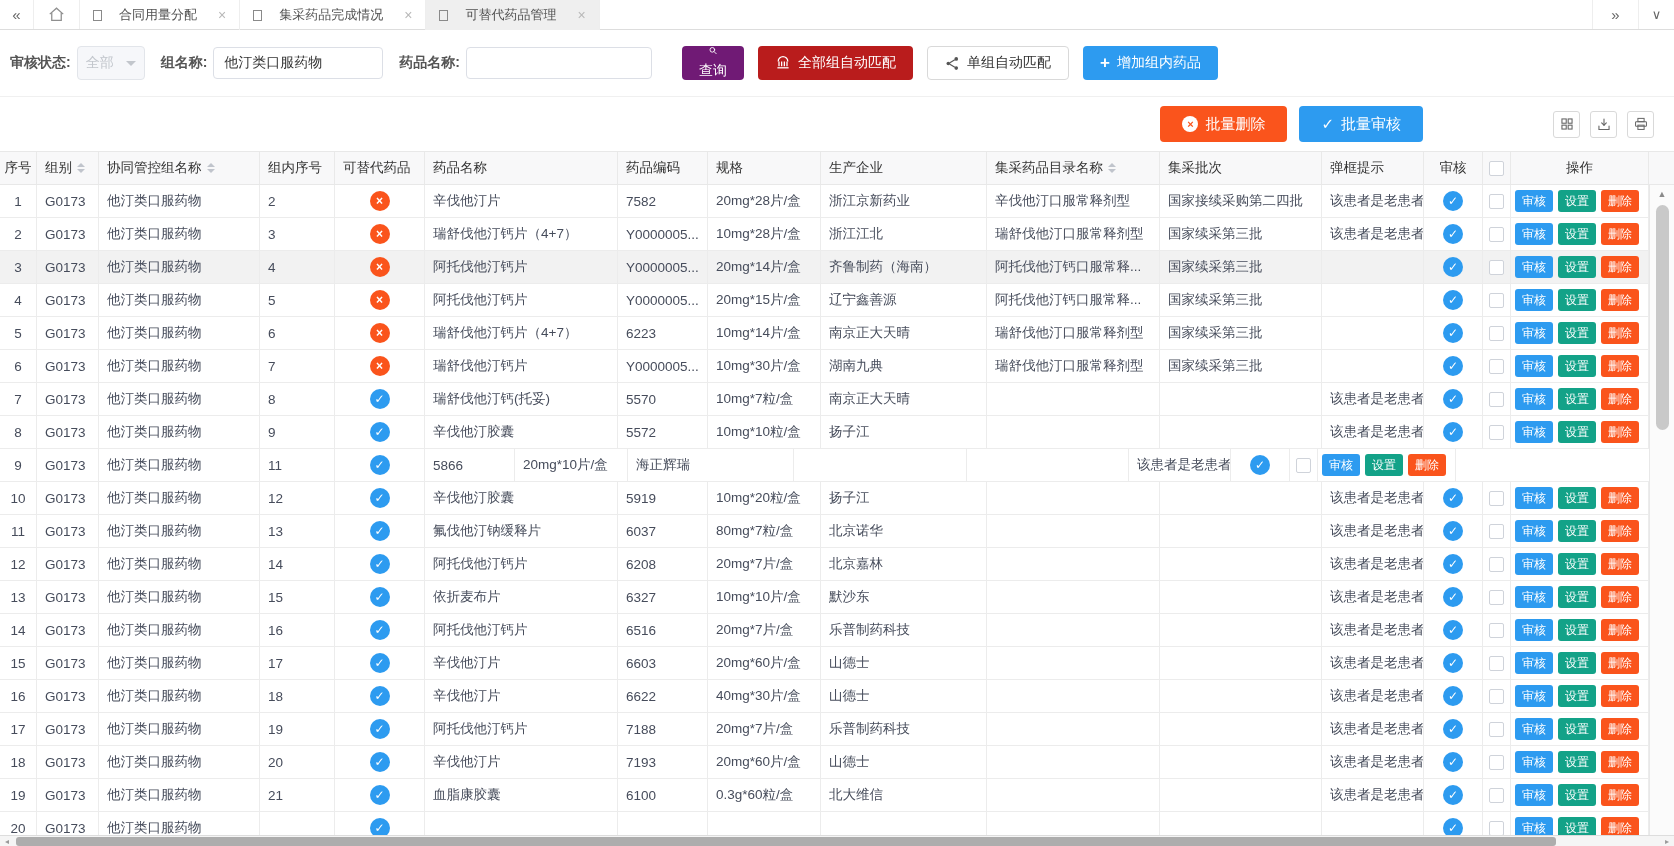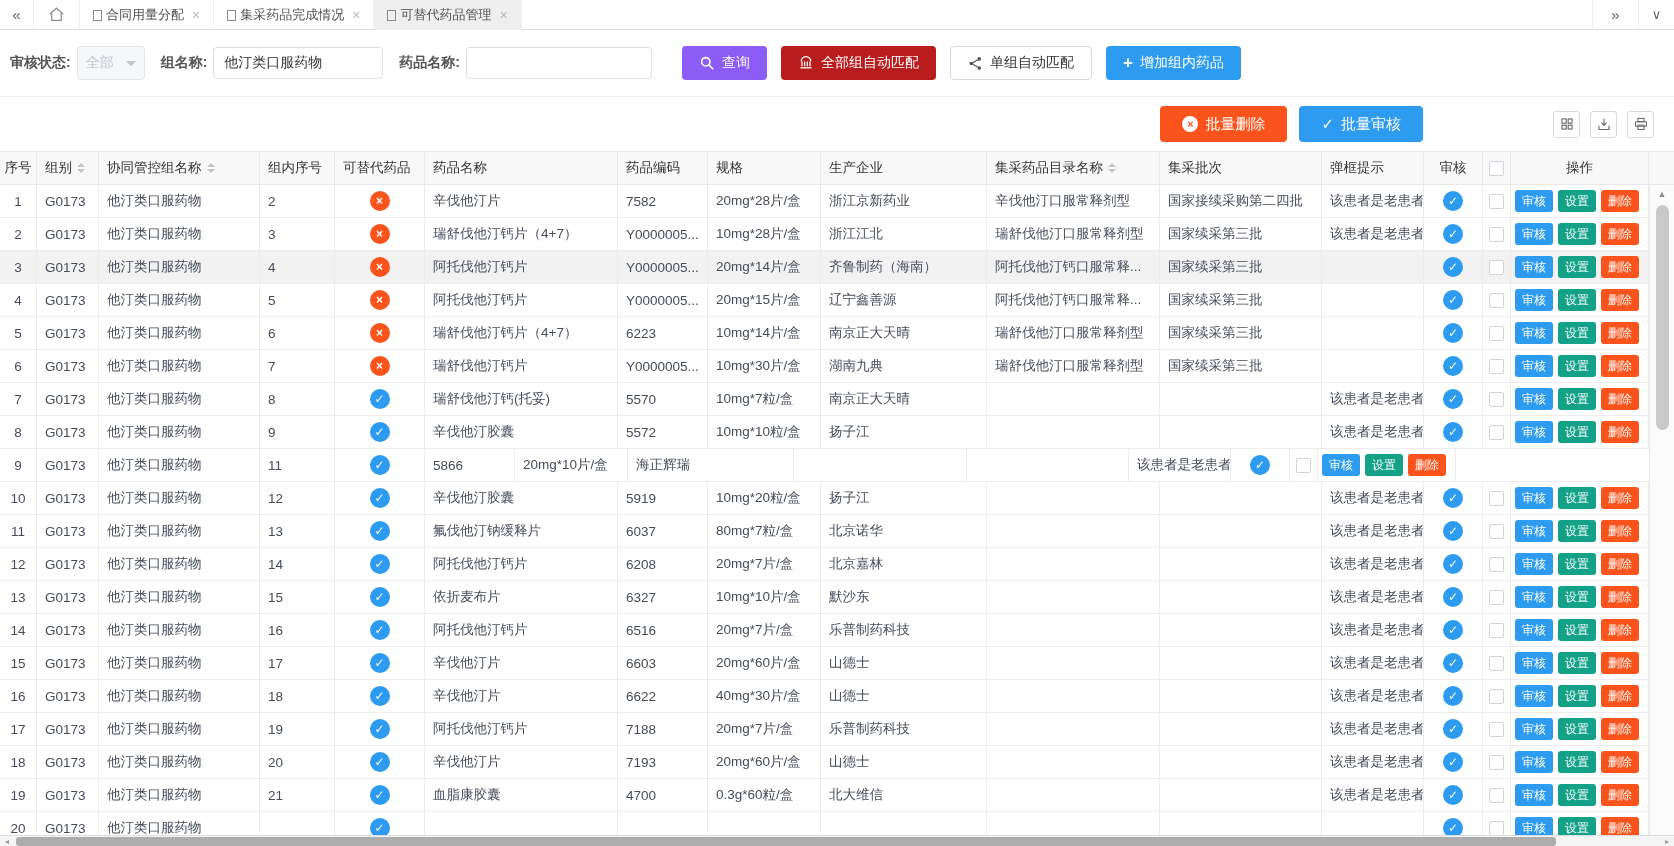--- a/index.html
+++ b/index.html
@@ -5,21 +5,21 @@
   * { margin:0; padding:0; box-sizing:border-box; }
   html,body { width:1674px; height:846px; overflow:hidden; background:#fff;
     font-family:"Liberation Sans","DejaVu Sans",sans-serif; }
   .screen { width:1674px; height:846px; display:flex; flex-direction:column; background:#fff; }
 
   
   .tabbar { height:30px; display:flex; align-items:stretch; background:#fff; border-bottom:1px solid #ddd; flex:none; }
   .tb-sq { display:flex; align-items:center; justify-content:center; color:#666; cursor:pointer; }
   .tb-collapse { width:34px; font-size:15px; border-right:1px solid #eee; }
   .tb-home { width:46px; border-right:1px solid #eee; }
-  .tab { display:flex; align-items:center; gap:4px; padding:15px 13px; border-right:1px solid #eee;
+  .tab { display:flex; align-items:center; gap:17px; padding:15px 13px; border-right:1px solid #eee;
     font-size:13px; color:#515151; cursor:pointer; white-space:nowrap; }
   .tab.active { background:#efefef;justify-content:flex-end; }
   .doc { width:9px; height:11px; border:1px solid #8a8a8a; flex:none; }
   .tab-close { color:#b8b8b8; font-size:14px; margin-left:4px; }
   .tb-right { margin-left:auto; display:flex; }
   .tb-more { width:46px; border-left:1px solid #eee; font-size:15px; }
   .tb-drop { width:36px; border-left:1px solid #eee; font-size:13px; }
 
   
   .filterbar { height:66px; display:flex; align-items:center; padding-left:10px; background:#fff; flex:none; }
@@ -27,21 +27,21 @@
   .select { width:68px; height:32px; background:#f6f7fa; border:1px solid #e2e5ea; border-radius:4px;
     display:flex; align-items:center; justify-content:space-between; padding:16px 8px; margin-right:16px; cursor:pointer; }
   .select span { font-size:14px; color:#c2c6cc; }
   .sel-caret { width:0; height:0; border:5px solid transparent; border-top-color:#c2c6cc; margin-top:5px; }
   .tinput { height:32px; border:1px solid #dcdfe6; border-radius:4px; padding:0 10px; font-size:14px; color:#333;
     margin-right:16px; outline:none; font-family:inherit; }
   .tinput.group { width:170px; }
   .tinput.drug { width:186px; }
   .btn { display:inline-flex; align-items:center; gap:7px; height:34px; padding:0 17px; border-radius:4px;
     border:none; font-size:14px; cursor:pointer; margin-left:14px; white-space:nowrap; font-family:inherit; }
-  .btn.green { background:#8b5cf6; color:#fff; }
+  .btn.green { background:#701a75; color:#fff;flex-direction:column; }
   .btn.amber { background:#b91c1c; color:#fff; }
   .btn.plain { background:#fff; border:1px solid #d9d9d9; color:#333; }
   .btn.blue  { background:#2d9bf0; color:#fff; }
   .btn.red   { background:#fa541c; color:#fff; }
 
   
   .card { flex:1; display:flex; flex-direction:column; border-top:1px solid #f0f0f0; }
   .toolbar { height:54px; display:flex; align-items:center; justify-content:flex-end; padding-right:20px; flex:none; }
   .btn.batch { height:36px; font-size:15px; padding:0 22px; margin-left:12px; }
   .circle-x { width:16px; height:16px; border-radius:50%; background:#fff; color:#fa541c;
@@ -755,21 +755,21 @@
           </div>
           <div class="trow">
             <div class="tcell c0 center">19</div>
             <div class="tcell c1">G0173</div>
             <div class="tcell c2">他汀类口服药物</div>
             <div class="tcell c3">21</div>
             <div class="tcell c4 center">
               <span class="status ok">✓</span>
             </div>
             <div class="tcell c5">血脂康胶囊</div>
-            <div class="tcell c6">4700</div>
+            <div class="tcell c6">6100</div>
             <div class="tcell c7">0.3g*60粒/盒</div>
             <div class="tcell c8">北大维信</div>
             <div class="tcell c9"></div>
             <div class="tcell c10"></div>
             <div class="tcell c11">该患者是老患者</div>
             <div class="tcell c12 center">
               <span class="status ok">✓</span>
             </div>
             <div class="tcell c13 center">
               <span class="cb"></span>

